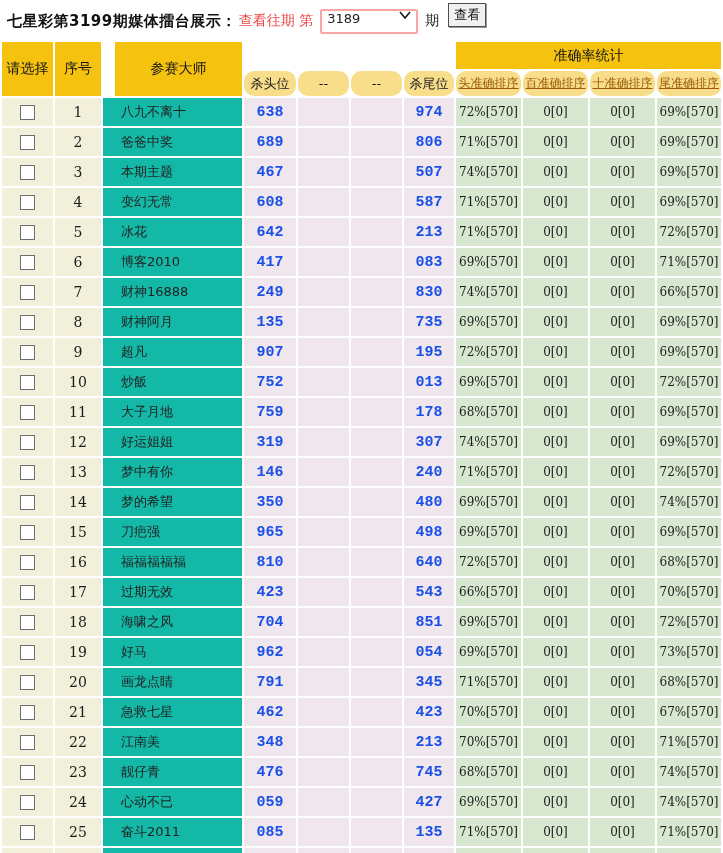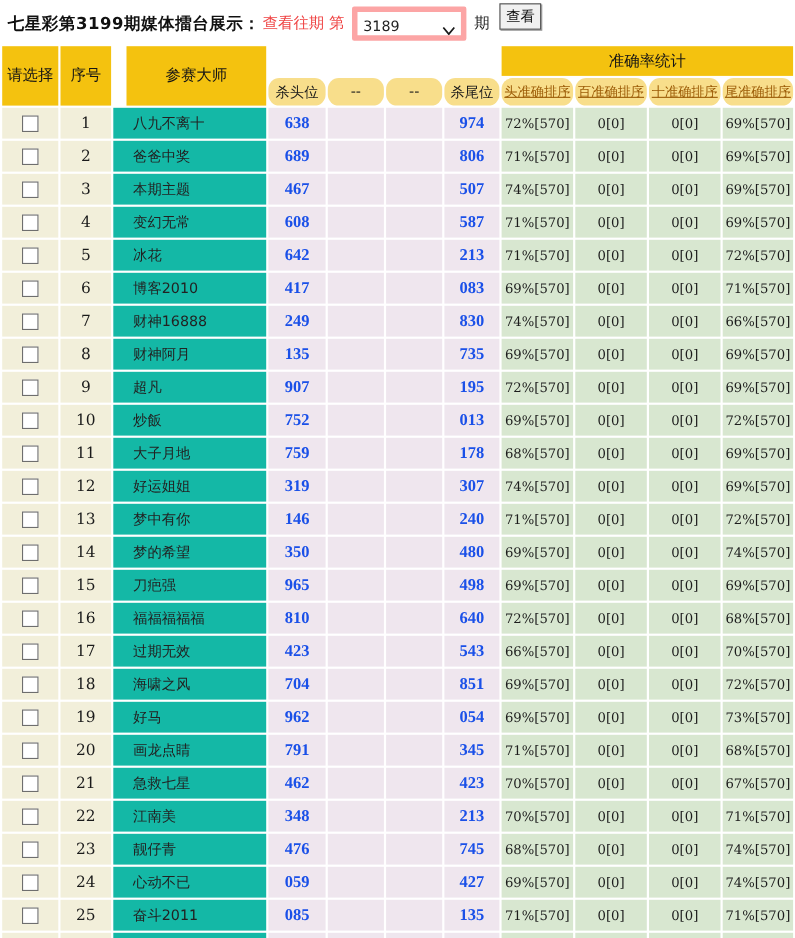--- a/index.html
+++ b/index.html
@@ -1,21 +1,21 @@
 <!DOCTYPE html>
 <html><head>
 <meta charset="utf-8">
 <style>
   html,body{margin:0;padding:0;width:723px;height:853px;overflow:hidden;background:#fff;
     font-family:"DejaVu Sans",sans-serif;}
   .topbar{height:42px;display:flex;align-items:center;padding-left:7px;background:#fff;}
   .title{font-size:15px;font-weight:bold;color:#111;letter-spacing:0.5px;}
   .viewpast{font-size:14px;color:#ef4444;margin-left:2px;}
-  .sel{width:84px;height:21px;border:5px solid #fca5a5;border-radius:2px;background:#fff;
-    display:flex;align-items:flex-end;justify-content:space-between;padding:0 5px;margin:0 7px;
+  .sel{width:84px;height:21px;border:2px solid #fca5a5;border-radius:2px;background:#fff;
+    display:flex;align-items:flex-start;justify-content:space-between;padding:0 5px;margin:0 7px;
     font-size:13px;color:#222;cursor:default;}
   .sel svg{flex:0 0 auto;}
   .suffix{font-size:14px;color:#222;margin-right:9px;}
   .btn{font-size:13px;color:#111;background:#f1f1f1;border:1px solid #4d4d4d;
     padding:2px 5px;transform:translateY(-6px);box-shadow:1px 1px 0 #9a9a9a;cursor:pointer;
     font-family:"DejaVu Sans",sans-serif;}
   .grid{display:grid;padding-left:2px;background:#fff;gap:2px;
     grid-template-columns:51px 46px 139px 52px 51px 51px 50px 65px 65px 65px 64px;
     grid-template-rows:27px 25px;grid-auto-rows:28px;}
   .cell{display:flex;align-items:center;justify-content:center;overflow:hidden;}
@@ -29,21 +29,21 @@
   .g-acc{grid-row:1;grid-column:8/12;}
   .s4{grid-row:2;grid-column:4}.s5{grid-row:2;grid-column:5}.s6{grid-row:2;grid-column:6}
   .s7{grid-row:2;grid-column:7}.s8{grid-row:2;grid-column:8}.s9{grid-row:2;grid-column:9}
   .s10{grid-row:2;grid-column:10}.s11{grid-row:2;grid-column:11}
   .beige{background:#F2EFDA;}
   .namebg{background:#14b8a6;justify-content:flex-start;padding-left:18px;
     font-size:13px;color:#222;}
   .lav{background:#EFE6EE;}
   .grn{background:#D8E7D0;}
   .idx{font-family:"DejaVu Serif",serif;font-size:14px;color:#1b1b1b;}
-  .num{font-family:Liberation Serif, serif;font-size:15px;font-weight:bold;color:#1A50E8;}
+  .num{font-family:Liberation Mono, monospace;font-size:15px;font-weight:bold;color:#1A50E8;}
   .stat{font-family:"DejaVu Serif",serif;font-size:12px;color:#1c1c1c;}
   .cb{width:13px;height:13px;background:#fff;border:1px solid #6e6e6e;cursor:pointer;}
 </style>
 </head>
 <body>
 
 <div class="topbar">
   <span class="title">七星彩第3199期媒体擂台展示：</span>
   <span class="viewpast">查看往期 第</span>
   <div class="sel">

